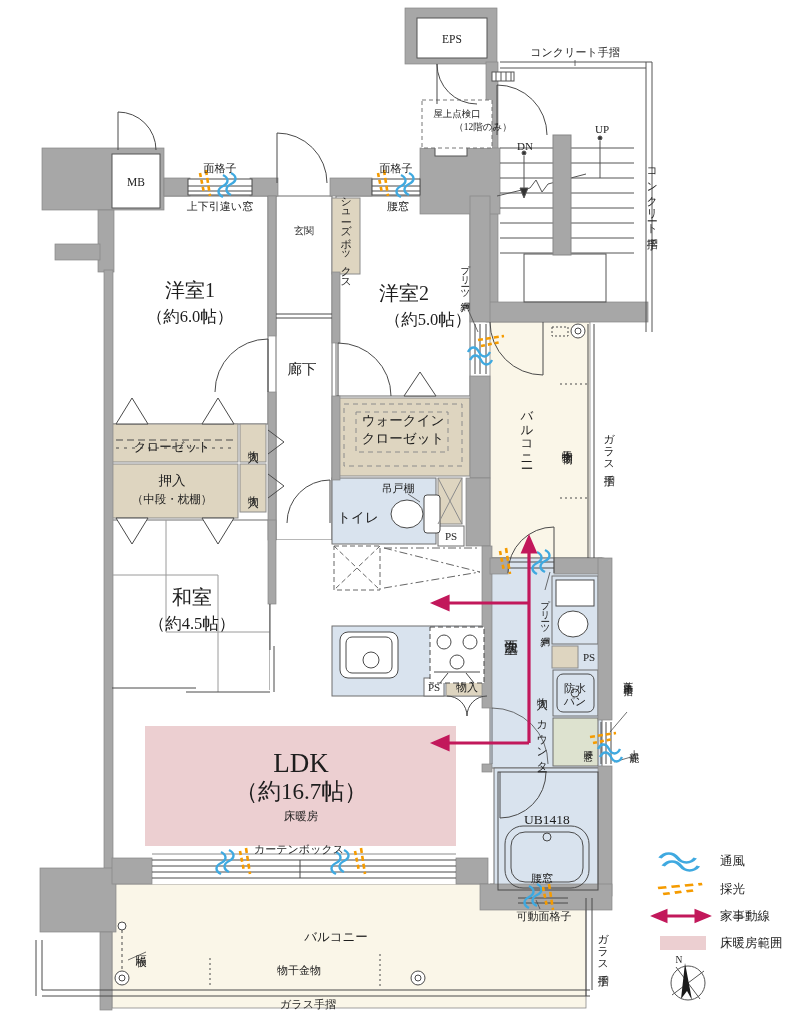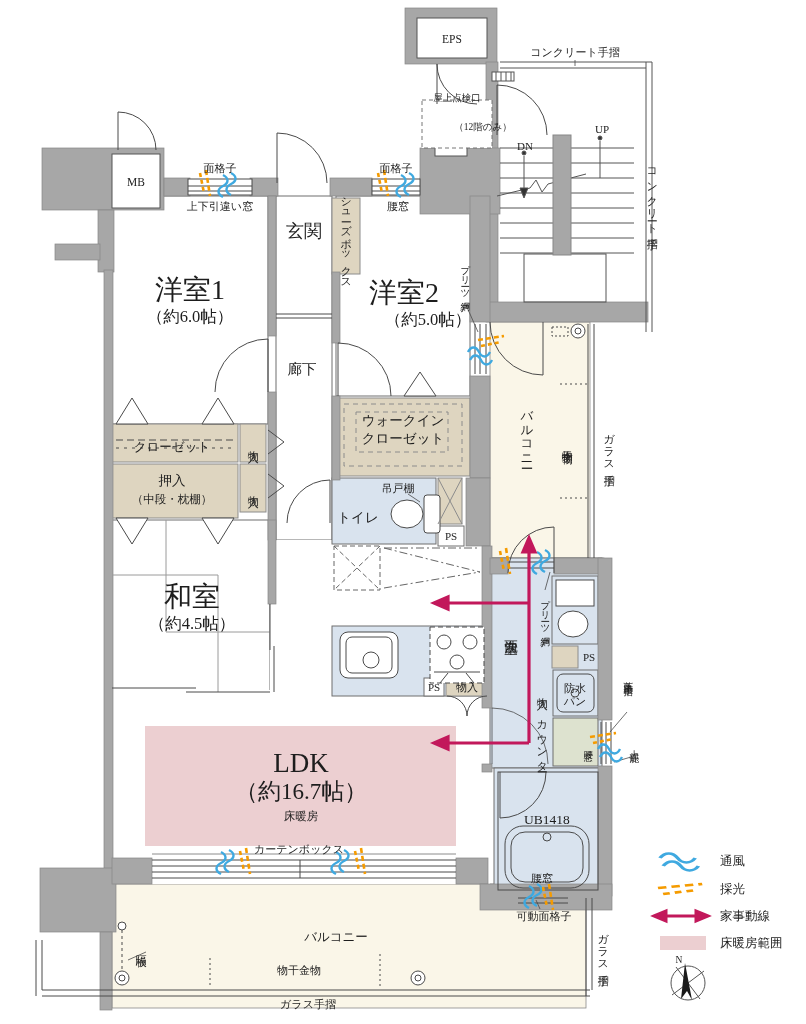--- a/index.html
+++ b/index.html
@@ -3,22 +3,22 @@
 <meta charset="utf-8">
 <style>
   html,body{margin:0;padding:0;background:#ffffff;}
   #plan{position:relative;width:806px;height:1024px;background:#ffffff;overflow:hidden;
         font-family:"Liberation Serif","DejaVu Serif",serif;color:#222;}
   #plan svg{position:absolute;left:0;top:0;}
   .lbl{position:absolute;transform:translate(-50%,-50%);white-space:nowrap;text-align:center;
        line-height:1.12;color:#1d1d1d;}
   .v{writing-mode:vertical-rl;text-orientation:upright;letter-spacing:1px;}
   .s9{font-size:9.5px;} .s10{font-size:11px;} .s11{font-size:11.5px;} .s12{font-size:12.5px;}
-  .s13{font-size:13.5px;} .s14{font-size:14.5px;} .s15{font-size:18px;} .s16{font-size:16.5px;}
-  .s19{font-size:28px;} .s20{font-size:23px;} .s26{font-size:27px;}
+  .s13{font-size:13.5px;} .s14{font-size:14.5px;} .s15{font-size:10px;} .s16{font-size:16.5px;}
+  .s19{font-size:20px;} .s20{font-size:23px;} .s26{font-size:27px;}
   .la{transform:translate(0,-50%);text-align:center;}
 </style>
 </head>
 <body>
 
 <div id="plan">
 
 <svg width="806" height="1024" viewBox="0 0 806 1024">
   <defs>
     <g id="wv">
@@ -338,21 +338,21 @@
   <div class="lbl s11" style="left:136px;top:182px">MB</div>
   <div class="lbl s11" style="left:452px;top:39px">EPS</div>
   <div class="lbl s10" style="left:220px;top:168px">面格子</div>
   <div class="lbl s10" style="left:220px;top:206px">上下引違い窓</div>
   <div class="lbl s15" style="left:304px;top:231px">玄関</div>
   <div class="lbl v s10" style="left:346px;top:237px">シューズボックス</div>
   <div class="lbl s10" style="left:396px;top:168px">面格子</div>
   <div class="lbl s10" style="left:398px;top:206px">腰窓</div>
   <div class="lbl s10" style="left:575px;top:52px">コンクリート手摺</div>
   <div class="lbl v s10" style="left:652px;top:196px">コンクリート手摺</div>
-  <div class="lbl s9" style="left:457px;top:98px">屋上点検口</div>
+  <div class="lbl s9" style="left:457px;top:114px">屋上点検口</div>
   <div class="lbl s9" style="left:483px;top:127px">（12階のみ）</div>
   <div class="lbl s10" style="left:602px;top:129px">UP</div>
   <div class="lbl s10" style="left:525px;top:146px">DN</div>
   <div class="lbl s19" style="left:190px;top:290px">洋室1</div>
   <div class="lbl s16" style="left:190px;top:317px">（約6.0帖）</div>
   <div class="lbl s19" style="left:404px;top:293px">洋室2</div>
   <div class="lbl s16" style="left:428px;top:320px">（約5.0帖）</div>
   <div class="lbl v s9" style="left:465px;top:277px">プリーツ網戸</div>
   <div class="lbl s14" style="left:302px;top:369px">廊下</div>
   <div class="lbl v s12" style="left:527px;top:432px">バルコニー</div>

